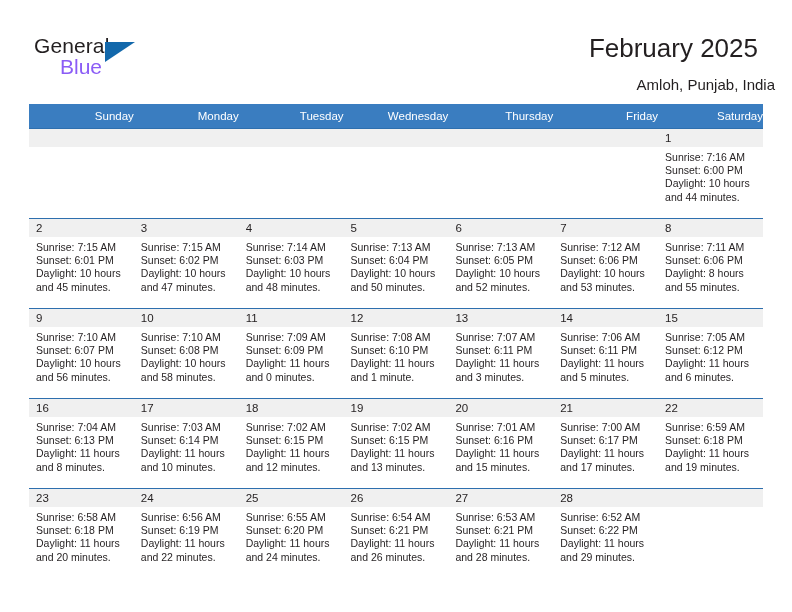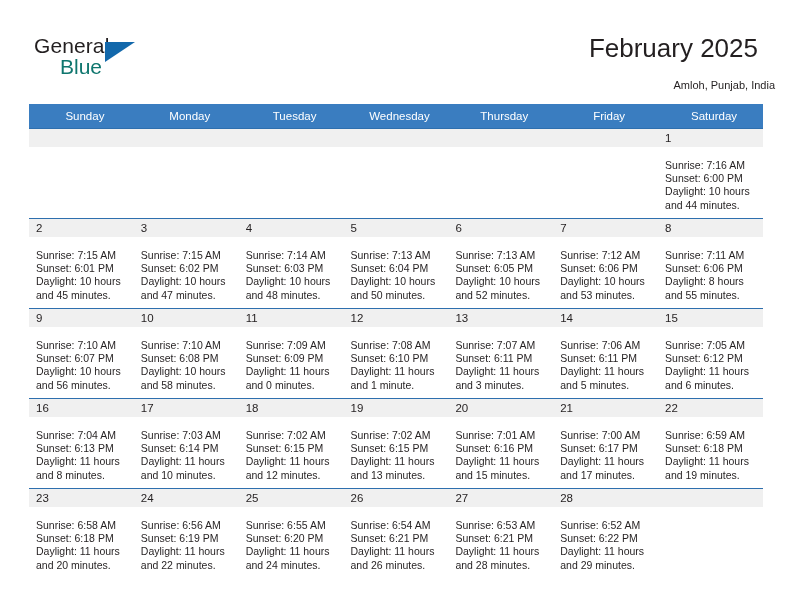--- a/index.html
+++ b/index.html
@@ -45,21 +45,21 @@
     letter-spacing: .1px;
     color: #231f20;
     line-height: 24px;
     font-family: "Liberation Sans", sans-serif;
   }
   .logo-blue {
     position: absolute;
     left: 26px;
     top: 21px;
     font-size: 21px;
-    color: #0f766e;
+    color: #8b5cf6;
     line-height: 24px;
   }
   .logo-tri {
     position: absolute;
     left: 71px;
     top: 8px;
     width: 0;
     height: 0;
     border-left: 30px solid #1268ab;
     border-bottom: 20px solid transparent;
@@ -71,21 +71,21 @@
     font-size: 26px;
     line-height: 30px;
     color: #231f20;
     text-align: right;
     white-space: nowrap;
   }
   .subtitle {
     position: absolute;
     right: 35px;
     top: 77px;
-    font-size: 11px;
+    font-size: 15px;
     line-height: 16px;
     color: #231f20;
     text-align: left;
     white-space: nowrap;
   }
 
   
   .calendar {
     position: absolute;
     left: 29px;
@@ -97,21 +97,21 @@
     table-layout: fixed;
     width: 734px;
   }
   table.cal col { width: 104.857px; }
 
   thead th {
     background: #3a7dc0;
     color: #ffffff;
     font-size: 11.5px;
     font-weight: normal;
-    text-align: center;
+    text-align: right;
     padding: 5px 0 5px 7px;
     height: 12px;
     line-height: 14px;
     border: 0;
   }
 
   tbody td {
     vertical-align: top;
     padding: 0;
     border-top: 1px solid #2e6fae;
@@ -131,21 +131,20 @@
     line-height: 18px;
     padding-left: 7px;
     font-size: 11.5px;
     color: #231f20;
   }
   .cell-body {
     padding: 4px 6px 0 7px;
     font-size: 10.5px;
     line-height: 13.2px;
     color: #231f20;
-    margin-top: 8px;
   }
   .cell-body div { white-space: nowrap; }
   .cell-body div.wrap { white-space: normal; }
   td.empty .cell-inner .daynum-band { background: #f0f0f0; }
 </style>
 </head>
 <body>
 
 <div class="page">
 

